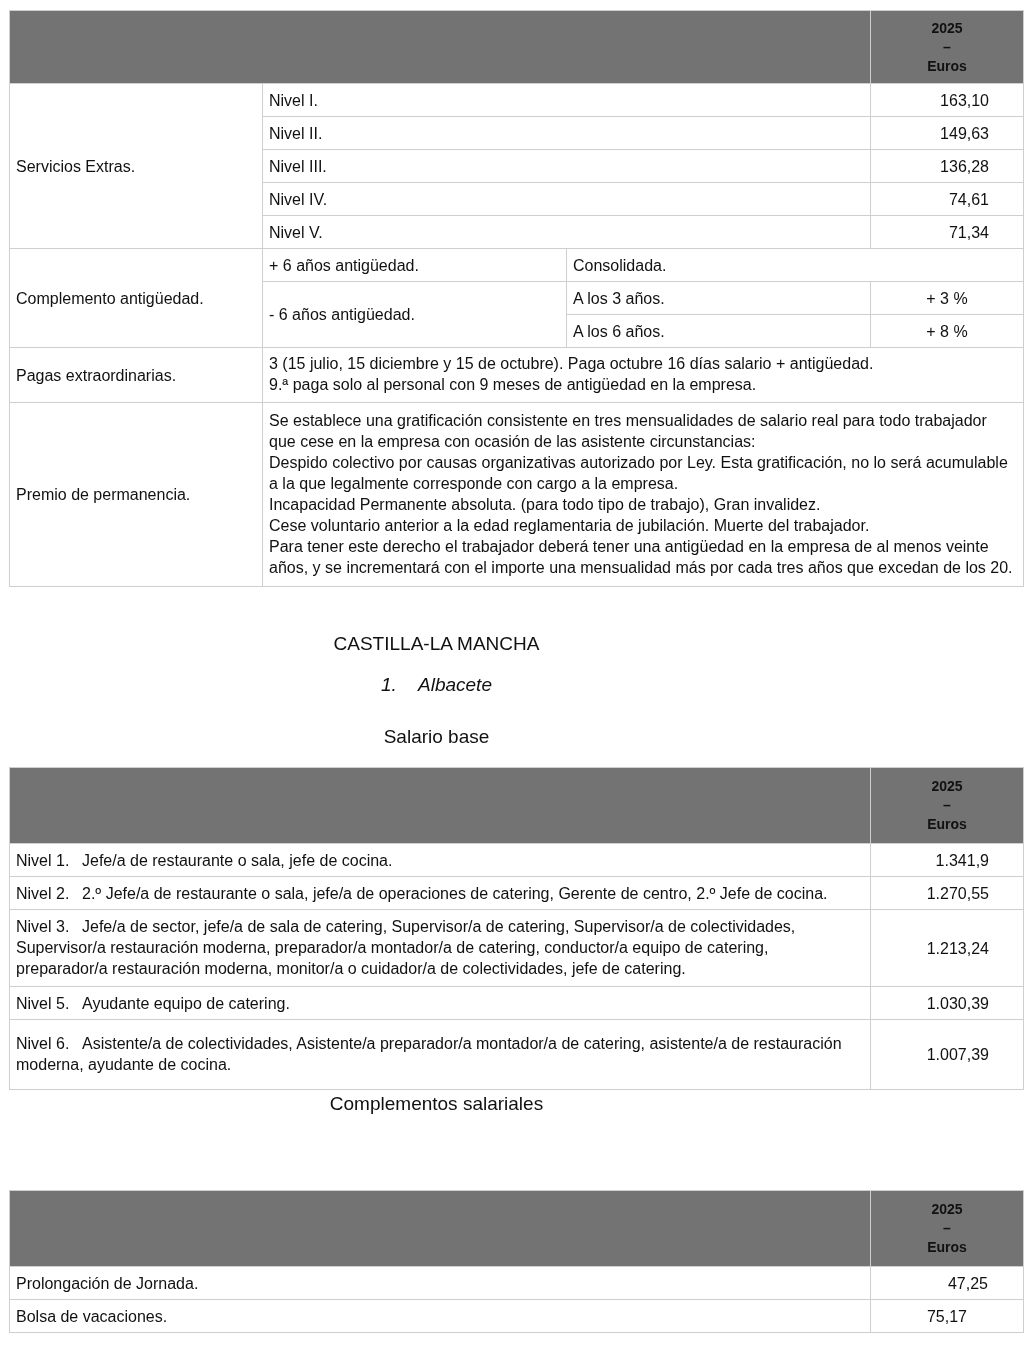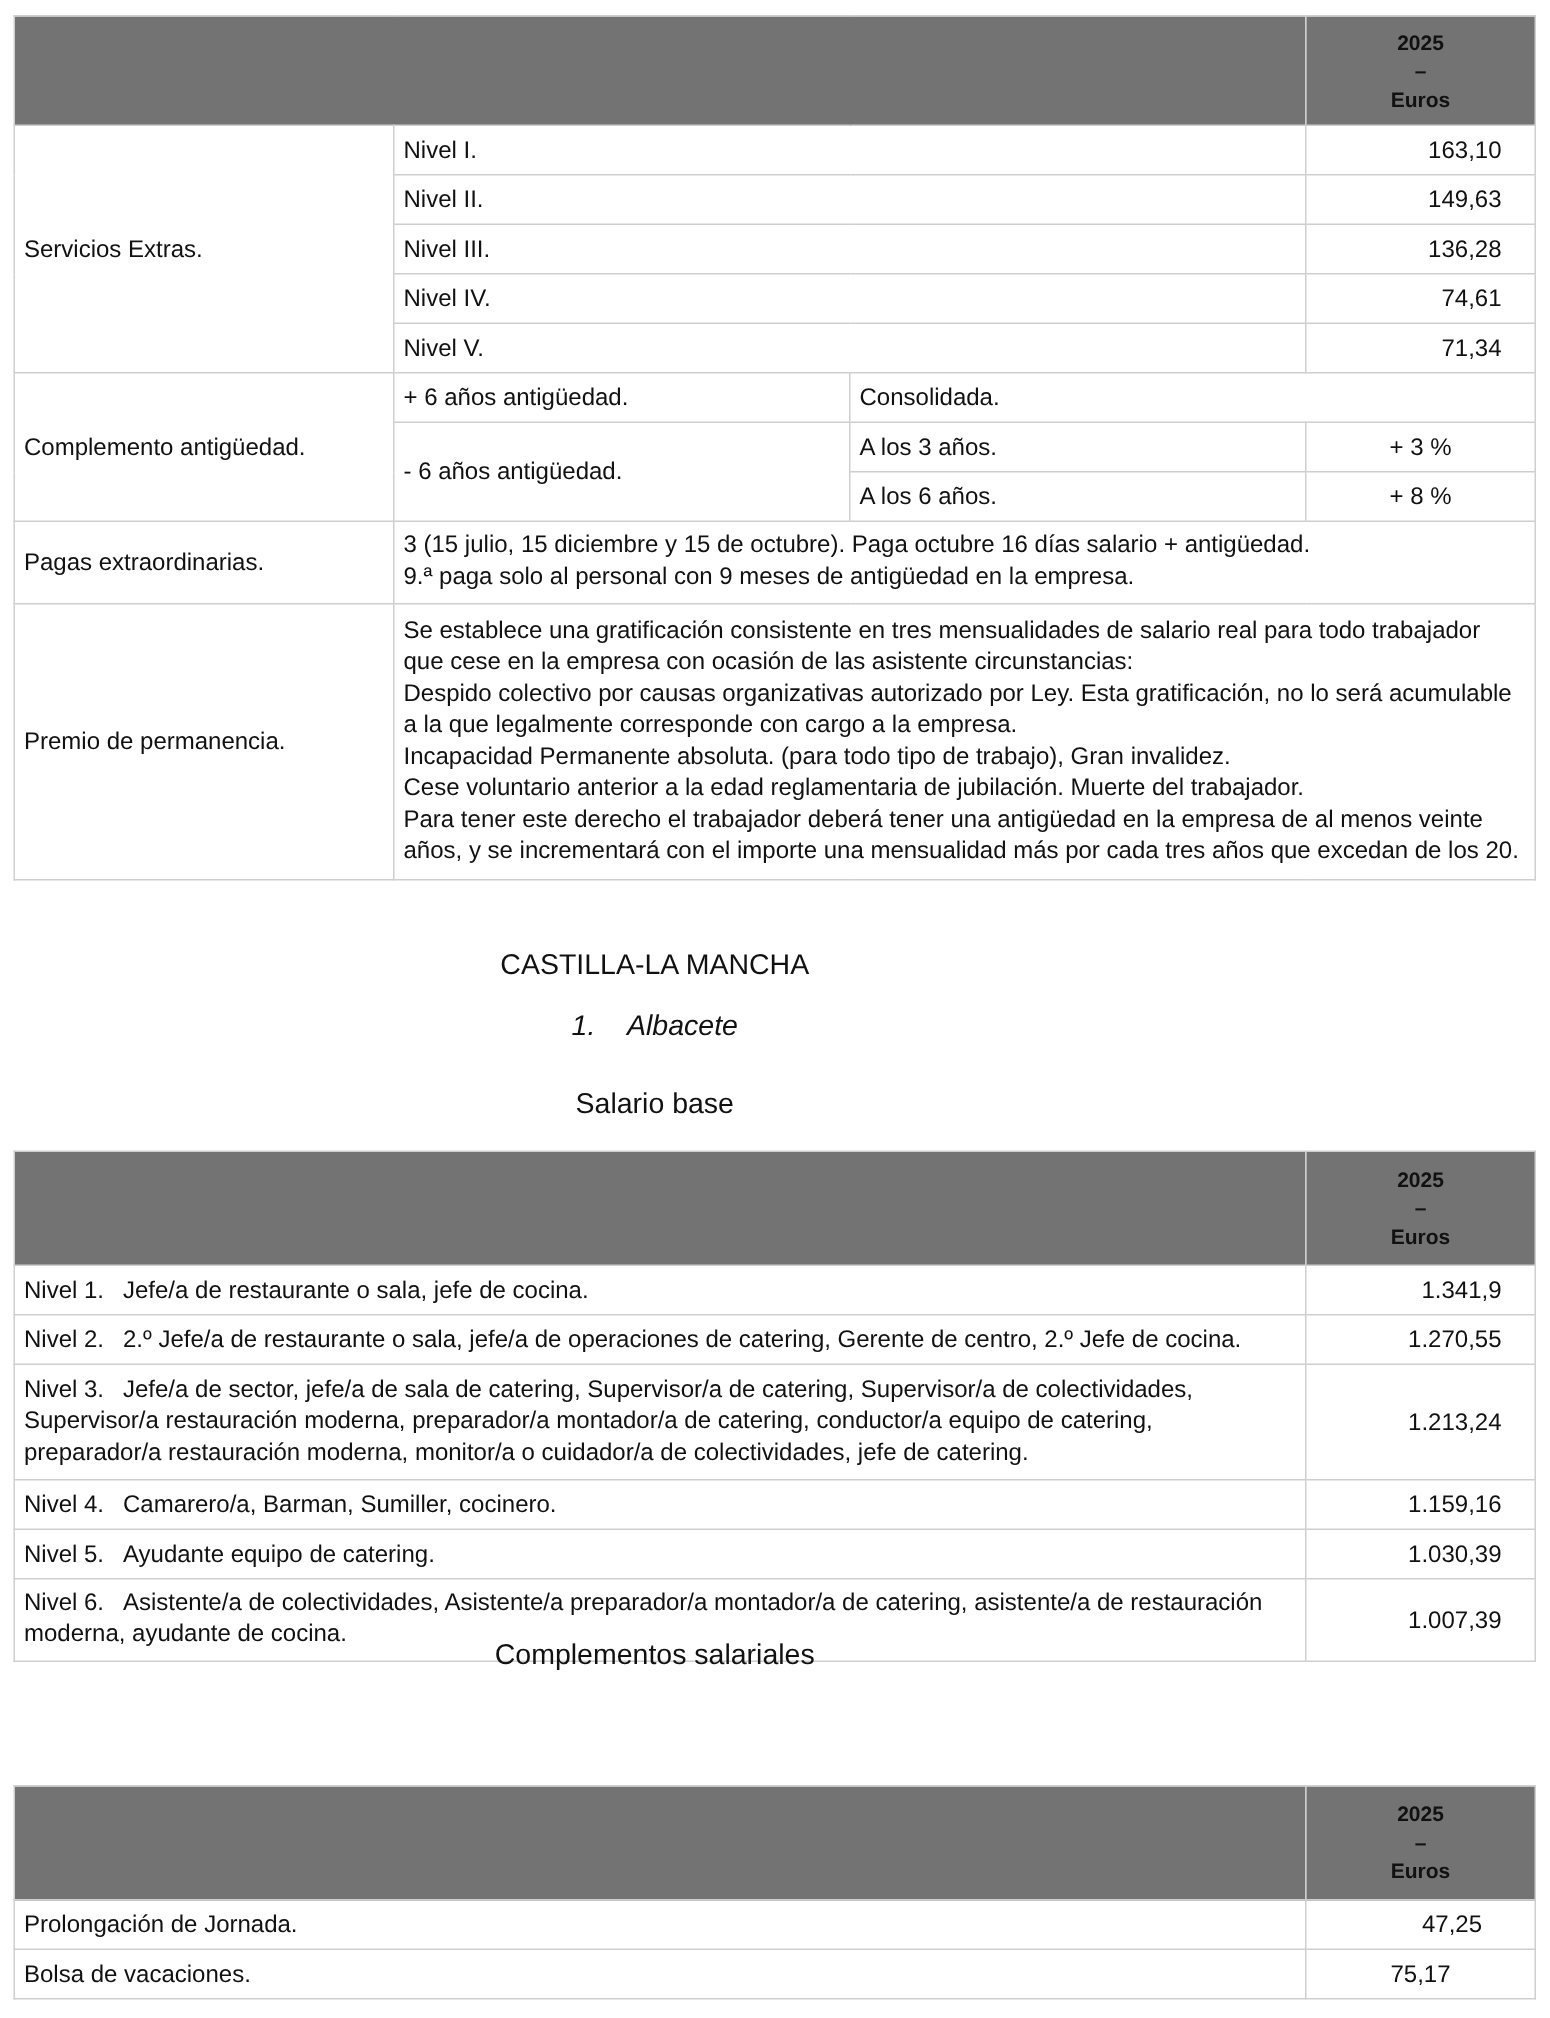--- a/index.html
+++ b/index.html
@@ -3,21 +3,21 @@
 <meta charset="utf-8">
 <style>
   html, body { margin: 0; padding: 0; background: #ffffff; }
   body {
     width: 1033px; height: 1345px; position: relative; overflow: hidden;
     font-family: "Liberation Sans", sans-serif; font-size: 16px; color: #111111;
   }
   table { border-collapse: collapse; position: absolute; left: 9px; width: 1014px; table-layout: fixed; }
   td, th { border: 1px solid #cfcfcf; padding: 0 6px; vertical-align: middle; line-height: 21px; }
   thead th { background: #737373; font-weight: bold; font-size: 14px; text-align: center; line-height: 19px; }
-  .num { text-align: right; padding-right: 22px; }
+  .num { text-align: right; padding-right: 34px; }
   .ctr { text-align: center; }
   .hdr-cell { height: 73px; }
   .row { height: 33px; }
   .heading { position: absolute; left: 0; width: 873px; text-align: center; font-size: 19px; }
   .italic { font-style: italic; }
   .lvl { display: inline-block; width: 66px; }
   .multi { padding-top: 4px; padding-bottom: 6px; }
 </style>
 </head>
 <body>
@@ -124,28 +124,24 @@
     </tr>
     <tr class="row">
       <td><span class="lvl">Nivel 2.</span><span>2.º Jefe/a de restaurante o sala, jefe/a de operaciones de catering, Gerente de centro, 2.º Jefe de cocina.</span></td>
       <td class="num">1.270,55</td>
     </tr>
     <tr style="height:77px;">
       <td class="multi"><span class="lvl">Nivel 3.</span><span>Jefe/a de sector, jefe/a de sala de catering, Supervisor/a de catering, Supervisor/a de colectividades, Supervisor/a restauración moderna, preparador/a montador/a de catering, conductor/a equipo de catering, preparador/a restauración moderna, monitor/a o cuidador/a de colectividades, jefe de catering.</span></td>
       <td class="num">1.213,24</td>
     </tr>
     <tr class="row">
-      <td><span class="lvl">Nivel 4.</span><span>Camarero/a, Barman, Sumiller, cocinero.</span></td>
-      <td class="num">1.159,16</td>
-    </tr>
-    <tr class="row">
       <td><span class="lvl">Nivel 5.</span><span>Ayudante equipo de catering.</span></td>
       <td class="num">1.030,39</td>
     </tr>
-    <tr style="height:55px;">
+    <tr style="height:70px;">
       <td class="multi"><span class="lvl">Nivel 6.</span><span>Asistente/a de colectividades, Asistente/a preparador/a montador/a de catering, asistente/a de restauración moderna, ayudante de cocina.</span></td>
       <td class="num">1.007,39</td>
     </tr>
   </tbody>
 </table>
 
 <div class="heading" style="top:1093px;">Complementos salariales</div>
 
 <table style="top:1190px;">
   <colgroup>

